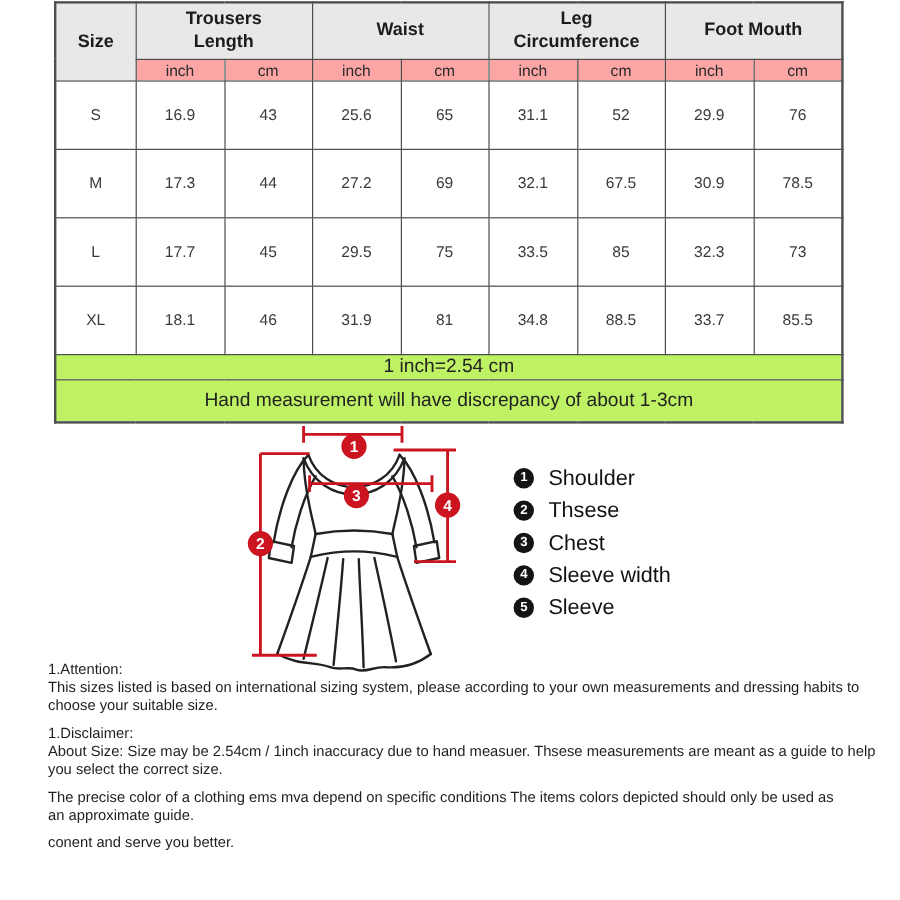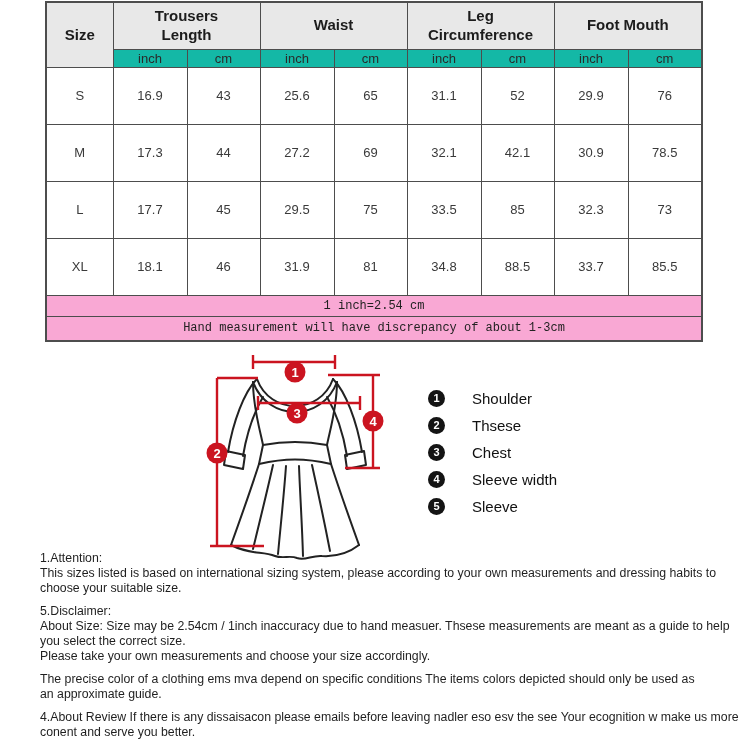--- a/index.html
+++ b/index.html
@@ -16,46 +16,46 @@
     background:#fff;
   }
   table.size-table th,table.size-table td{
     border:1px solid #4d4d4d;text-align:center;vertical-align:middle;
     padding:0;overflow:hidden;
   }
   table.size-table{border:2px solid #4d4d4d;}
   tr.group-row{height:47px;}
   tr.group-row th{background:#e8e8e8;font-size:15px;font-weight:bold;color:#1c1c1c;}
   tr.unit-row{height:18px;}
-  tr.unit-row th{background:#14b8a6;font-size:13px;font-weight:normal;color:#2a2a2a;}
+  tr.unit-row th{background:#fca5a5;font-size:13px;font-weight:normal;color:#2a2a2a;}
   tr.data-row{height:57px;}
   tr.data-row td{font-size:13px;color:#3a3a3a;background:#fff;}
   .wrap-label{display:inline-block;max-width:112px;line-height:1.25;}
   tr.note-row-1{height:21px;}
-  tr.note-row-2{height:25px;}
+  tr.note-row-2{height:36px;}
   tr.note-row-1 td,tr.note-row-2 td{
-    font-family:Liberation Mono, monospace;
-    font-size:12px;color:#222;background:#f9a8d4;
+    font-family:Liberation Sans, sans-serif;
+    font-size:16px;color:#222;background:#bef264;
   }
 
   
   svg.dress-svg{position:absolute;left:200px;top:352px;}
   .art{fill:none;stroke:#222;stroke-width:2;stroke-linecap:round;stroke-linejoin:round;}
   .meas{fill:none;stroke:#cb1420;stroke-width:2.4;stroke-linecap:butt;}
   .marker-circle{fill:#cb1420;stroke:none;}
   .marker-num{fill:#fff;font-family:"Liberation Sans",sans-serif;font-size:13px;font-weight:bold;text-anchor:middle;}
 
   
   .legend{position:absolute;left:428px;top:389px;display:flex;flex-direction:column;gap:9px;}
   .legend-item{display:flex;align-items:center;height:18px;}
   .legend-dot{
     width:17px;height:17px;border-radius:50%;background:#141414;color:#fff;
     font-size:11px;font-weight:bold;line-height:17px;text-align:center;flex:0 0 17px;
   }
-  .legend-label{margin-left:27px;font-size:15px;color:#111;}
+  .legend-label{margin-left:12px;font-size:18px;color:#111;}
 
   
   .notes{position:absolute;left:8px;top:551px;width:738px;font-size:12.3px;line-height:15px;color:#1f1f1f;}
   .note-section{margin-bottom:8px;}
   .note-line{min-height:15px;margin-left:32px;}
 </style>
 </head>
 <body>
 
 <table class="size-table">
@@ -101,21 +101,21 @@
       <td>29.9</td>
       <td>76</td>
     </tr>
     <tr class="data-row">
       <td>M</td>
       <td>17.3</td>
       <td>44</td>
       <td>27.2</td>
       <td>69</td>
       <td>32.1</td>
-      <td>42.1</td>
+      <td>67.5</td>
       <td>30.9</td>
       <td>78.5</td>
     </tr>
     <tr class="data-row">
       <td>L</td>
       <td>17.7</td>
       <td>45</td>
       <td>29.5</td>
       <td>75</td>
       <td>33.5</td>
@@ -224,25 +224,23 @@
     <span class="legend-label">Sleeve</span>
   </div>
 </div>
 
 <div class="notes">
   <div class="note-section">
     <div class="note-line">1.Attention:</div>
     <div class="note-line">This sizes listed is based on international sizing system, please according to your own measurements and dressing habits to choose your suitable size.</div>
   </div>
   <div class="note-section">
-    <div class="note-line">5.Disclaimer:</div>
+    <div class="note-line">1.Disclaimer:</div>
     <div class="note-line">About Size: Size may be 2.54cm / 1inch inaccuracy due to hand measuer. Thsese measurements are meant as a guide to help you select the correct size.</div>
-    <div class="note-line">Please take your own measurements and choose your size accordingly.</div>
   </div>
   <div class="note-section">
     <div class="note-line">The precise color of a clothing ems mva depend on specific conditions The items colors depicted should only be used as</div>
     <div class="note-line">an approximate guide.</div>
   </div>
   <div class="note-section">
-    <div class="note-line">4.About Review If there is any dissaisacon please emails before leaving nadler eso esv the see Your ecognition w make us more</div>
     <div class="note-line">conent and serve you better.</div>
   </div>
 </div>
 
 </body></html>

